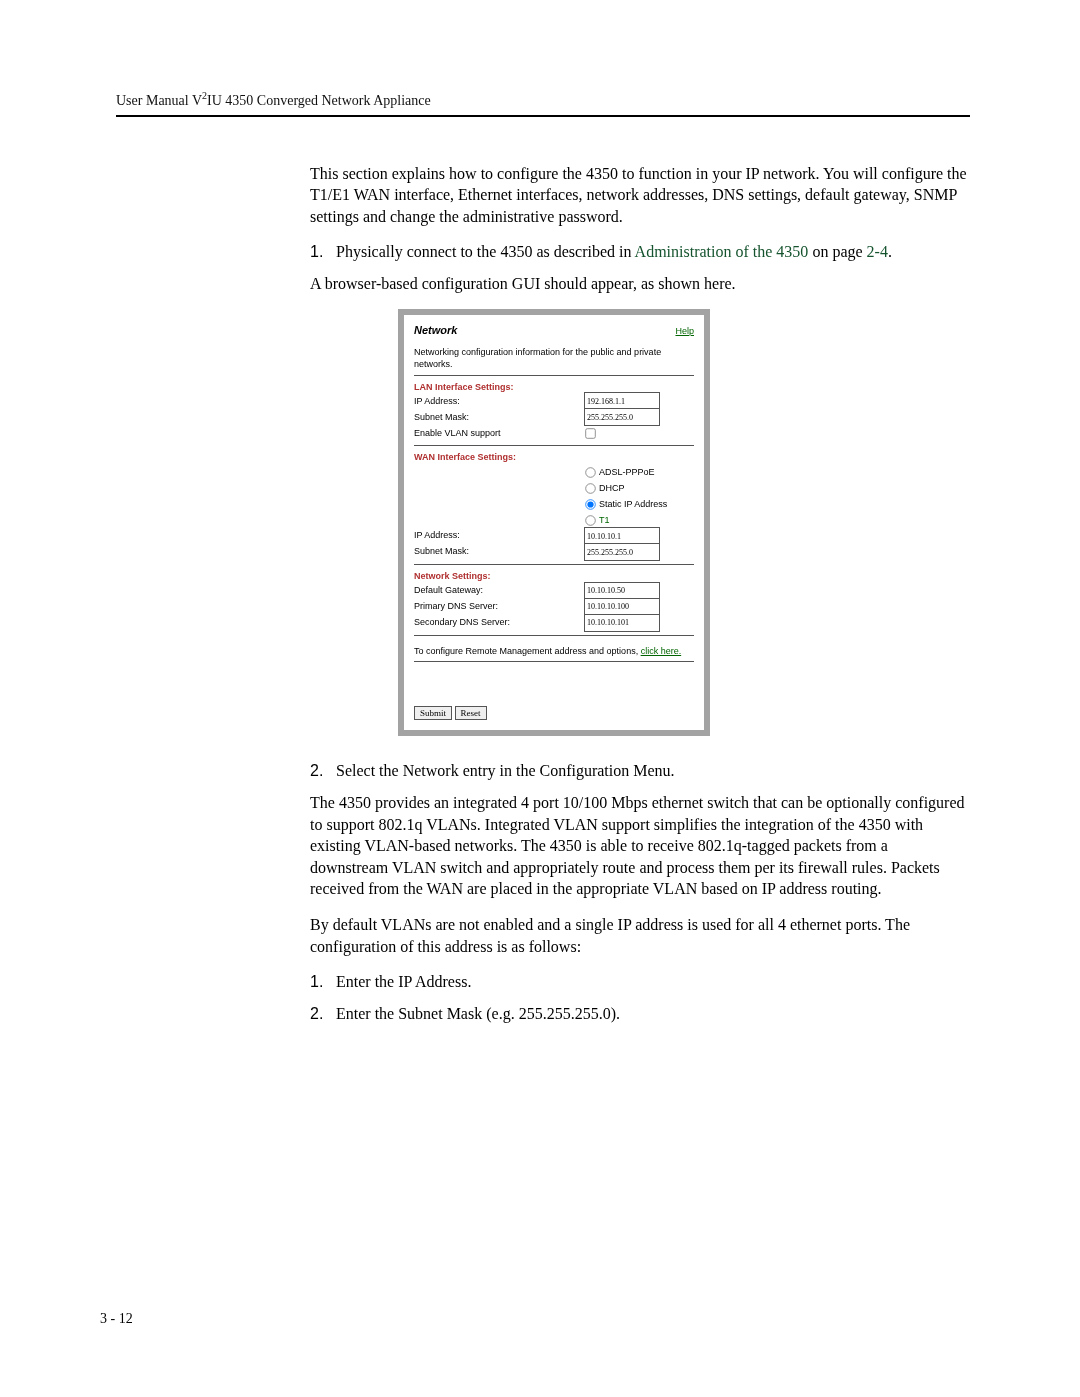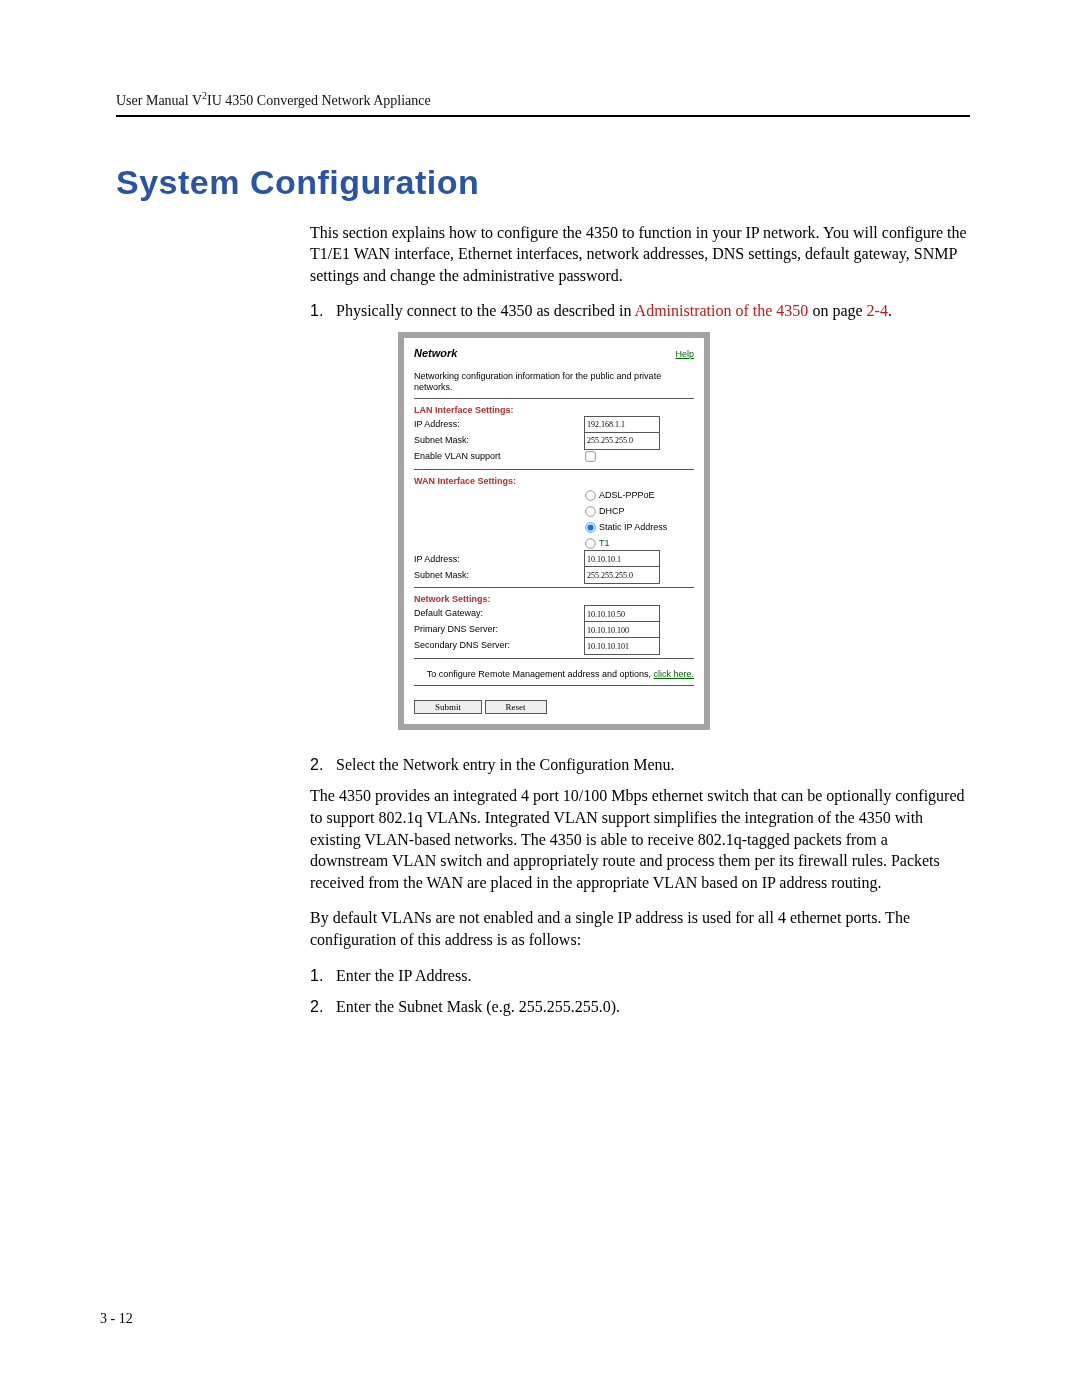--- a/index.html
+++ b/index.html
@@ -49,21 +49,21 @@
   .body-col p { margin: 0 0 14px 0; }
   .num-list { list-style: none; padding: 0; margin: 0 0 10px 0; }
   .num-list li { display: flex; margin: 0 0 10px 0; }
   .num-list .n {
     font-family: Futura, "Trebuchet MS", Arial, sans-serif;
     font-weight: 400;
     min-width: 26px;
     flex: 0 0 26px;
   }
   .num-list .t { flex: 1; }
-  .link-blue { color: #b91c1c; }
+  .link-blue { color: #14532d; }
   .after-list-indent { margin-left: 26px; }
 
   
   .net-shot {
     border: 6px solid #a3a3a3;
     width: 312px;
     margin: 10px 0 24px 88px;
     padding: 8px 10px 10px 10px;
     font-family: Verdana, Arial, sans-serif;
     font-size: 9px;
@@ -90,60 +90,61 @@
     border: 1px solid #555;
     width: 76px;
   }
   .net-shot input[type="checkbox"], .net-shot input[type="radio"] {
     margin: 0 2px 0 0;
     transform: scale(0.8);
     vertical-align: middle;
   }
   .net-shot .rlabel { vertical-align: middle; }
   .net-shot .t1link { color: #006400; }
-  .net-shot .remote { margin-top: 10px; text-align: right; }
+  .net-shot .remote { margin-top: 10px; }
   .net-shot .remote .cl { color: #006400; text-decoration: underline; }
   .net-shot .btns { margin-top: 14px; }
   .net-shot button {
     font-family: "Times New Roman", serif;
     font-size: 9px;
     border: 1px solid #555;
     background: #efefef;
-    padding: 1px 20px;
+    padding: 1px 5px;
     cursor: pointer;
+    margin-top: 30px;
   }
   .page-num {
     position: absolute;
     left: 100px;
     bottom: 70px;
     font-size: 14px;
   }
 </style>
 </head>
 <body>
 
 <div class="page">
 
   <div class="running-header">
     <span>User Manual V</span><sup>2</sup><span>IU 4350 Converged Network Appliance</span>
   </div>
 
-  <h1 class="sec-title">System Configuration</h1>
 
   <div class="body-col">
     <p>This section explains how to configure the 4350 to function in your IP network. You will configure the T1/E1 WAN interface, Ethernet interfaces, network addresses, DNS settings, default gateway, SNMP settings and change the administrative password.</p>
 
     <ol class="num-list">
       <li>
         <span class="n">1.</span>
         <span class="t">
           <span>Physically connect to the 4350 as described in </span><span class="link-blue">Administration of the 4350</span><span> on page </span><span class="link-blue">2-4</span><span>.</span>
         </span>
       </li>
     </ol>
+    <p class="after-list-indent">A browser-based configuration GUI should appear, as shown here.</p>
 
     <div class="net-shot">
       <div class="hdr">
         <span class="title">Network</span>
         <span class="help">Help</span>
       </div>
       <div class="desc">Networking configuration information for the public and private networks.</div>
       <hr>
 
       <div class="grp-title">LAN Interface Settings:</div>

